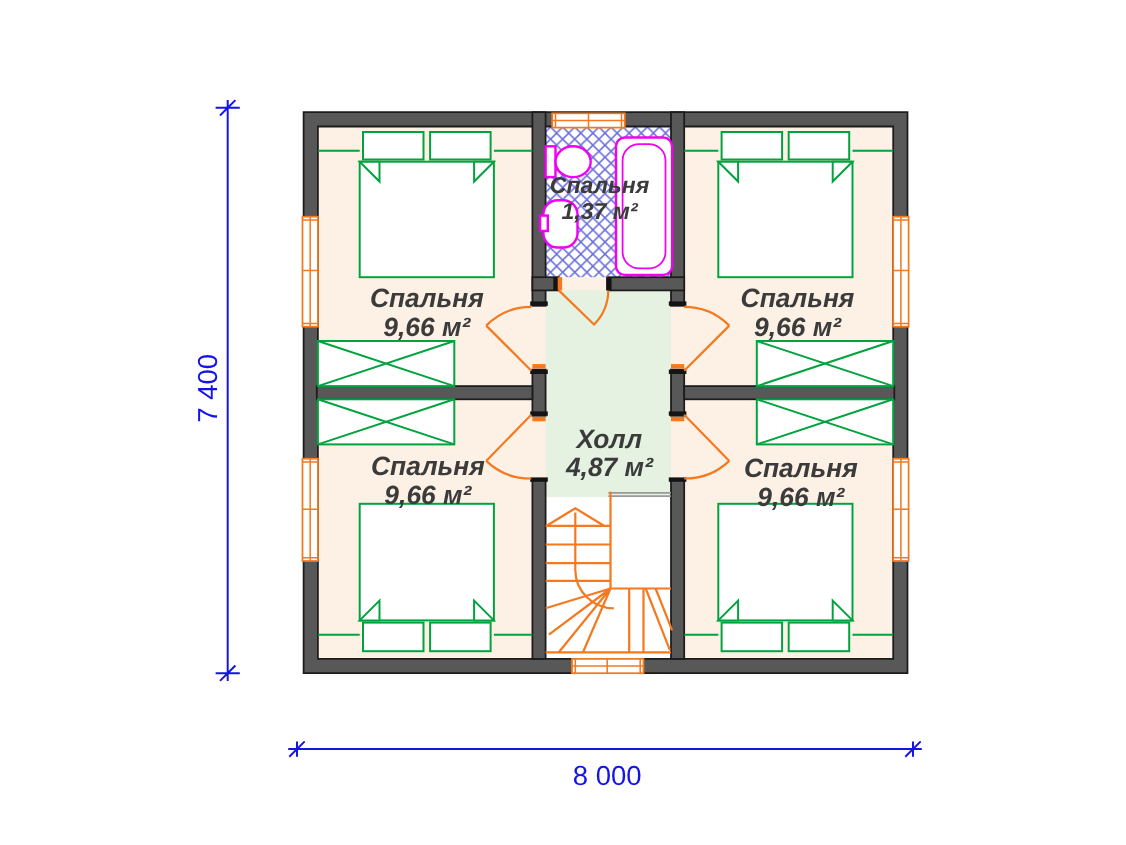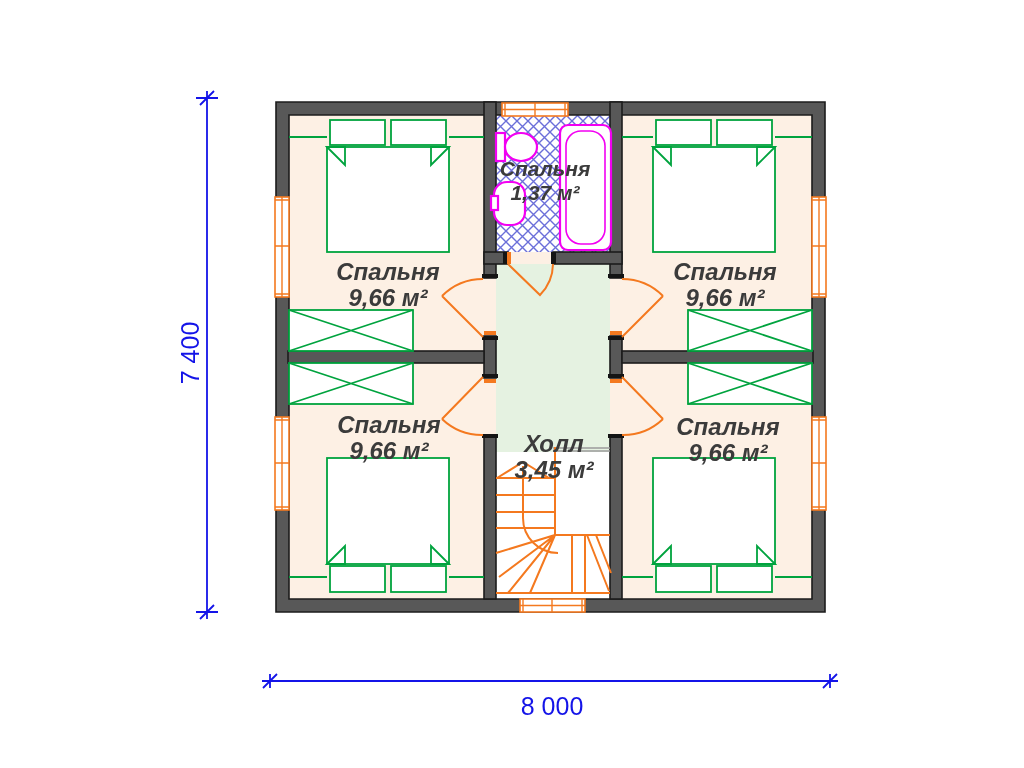--- a/index.html
+++ b/index.html
@@ -222,21 +222,21 @@
   <div>9,66 м²</div>
 </div>
 <div class="room-label lbl-big" style="left:728px;top:414px;">
   <div>Спальня</div>
   <div>9,66 м²</div>
 </div>
 <div class="room-label lbl-small" style="left:545px;top:157px;">
   <div>Спальня</div>
   <div>1,37 м²</div>
 </div>
-<div class="room-label lbl-big" style="left:554px;top:387px;margin-top:44px;">
+<div class="room-label lbl-big" style="left:554px;top:387px;">
   <div>Холл</div>
-  <div>3,45 м²</div>
+  <div>4,87 м²</div>
 </div>
 
 <div class="dim-label" id="dim-w">8 000</div>
 <div class="dim-label" id="dim-h">7 400</div>
 
 </div>
 
 </body></html>

